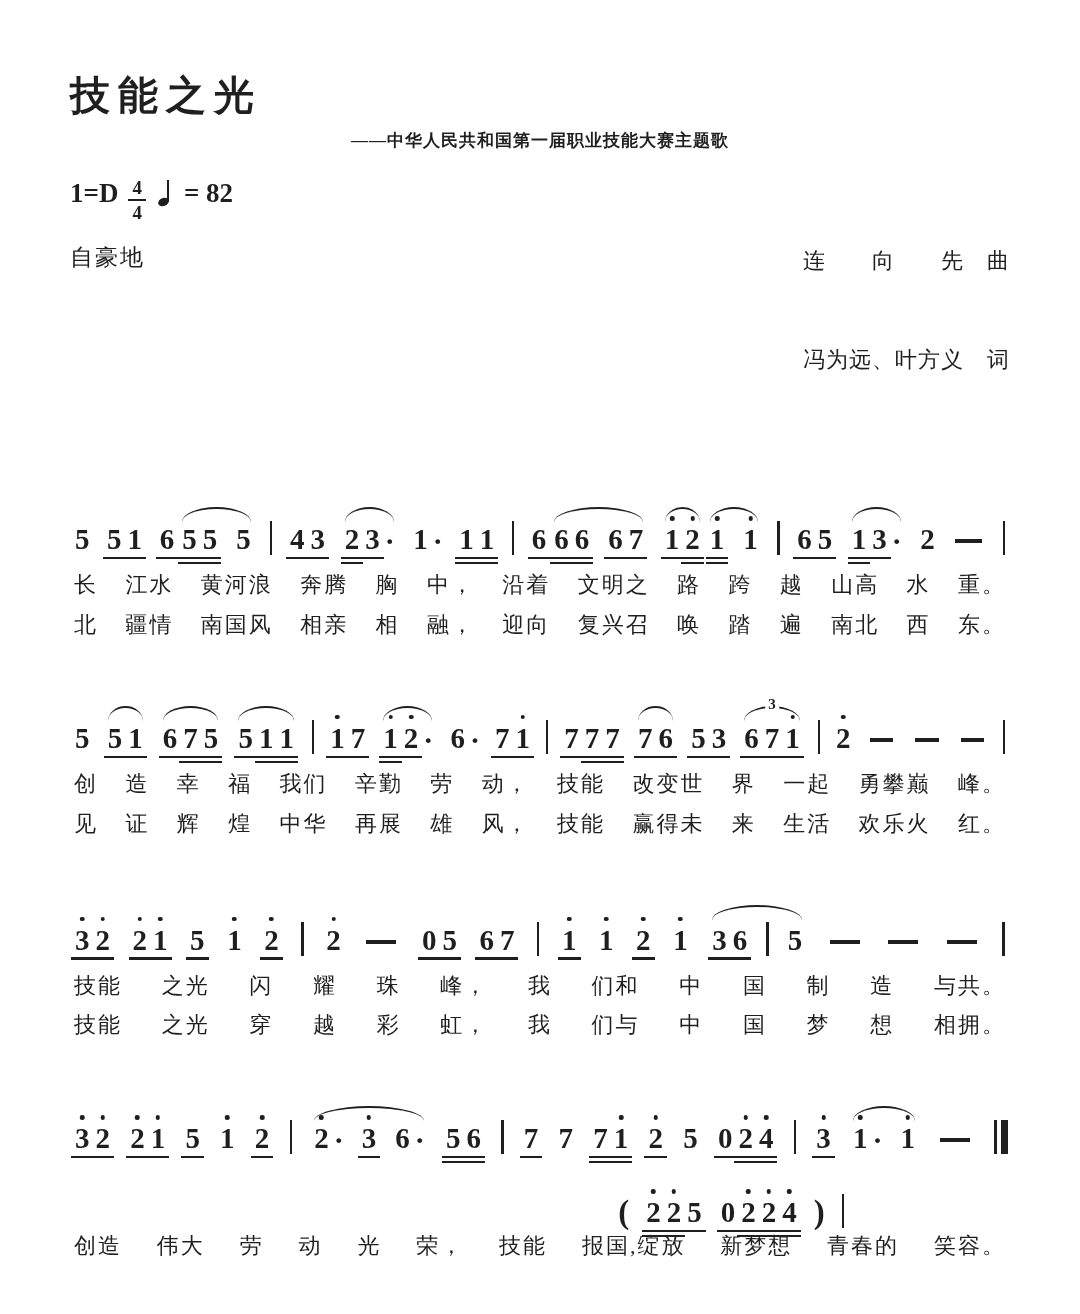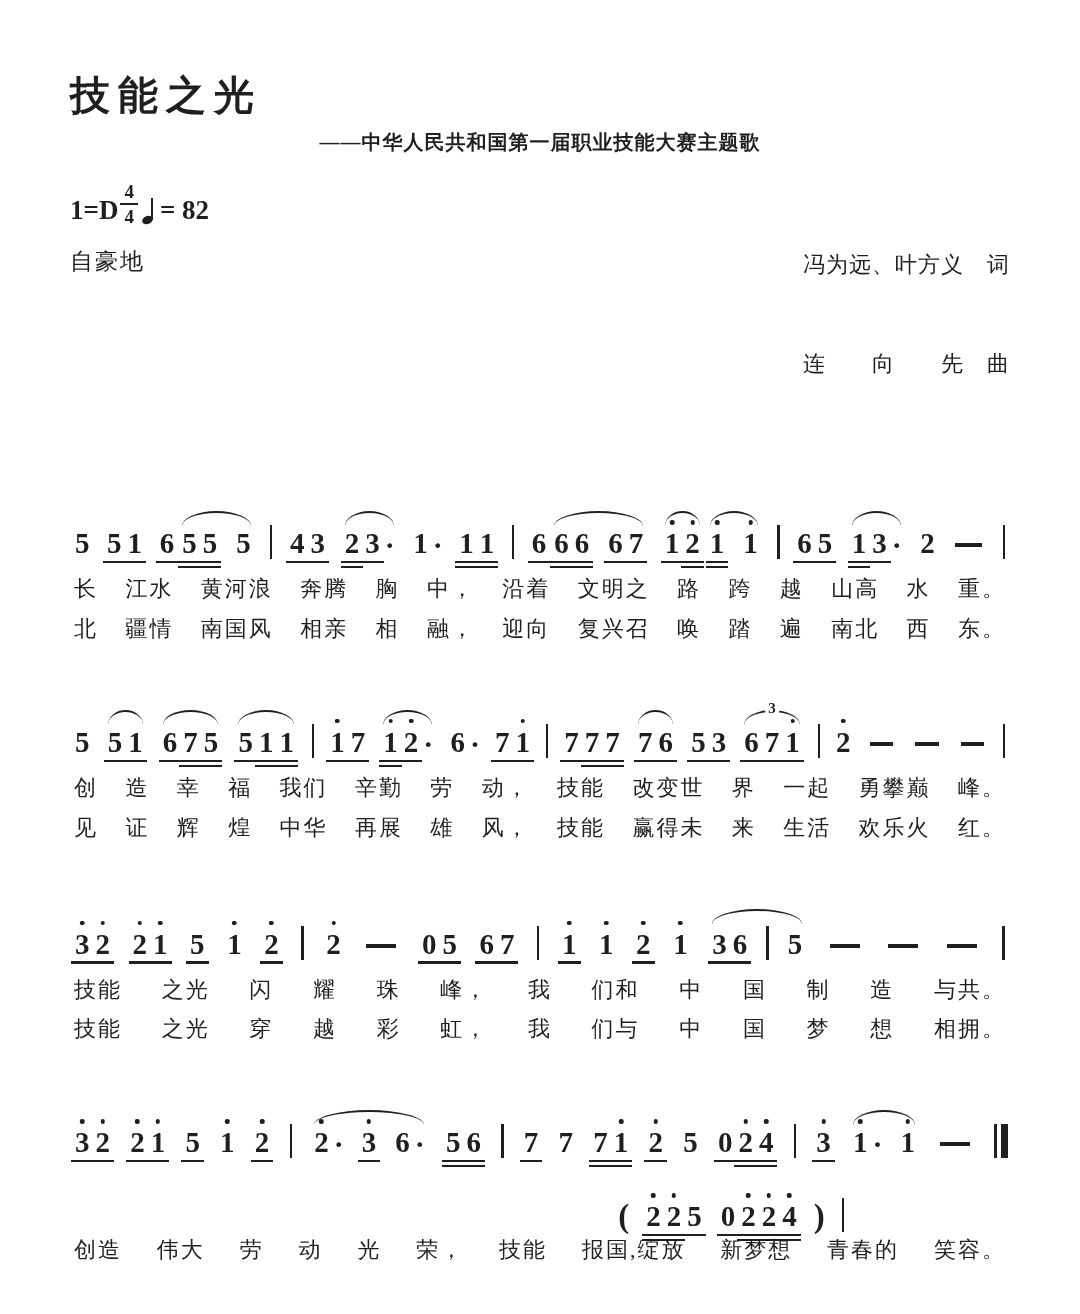--- a/index.html
+++ b/index.html
@@ -7,23 +7,23 @@
   html,body{ margin:0; padding:0; background:#e8e8e8; }
   body{ font-family:"Liberation Serif","DejaVu Serif",serif; color:var(--ink); }
   .page{
     width:1080px; height:1314px; margin:0 auto; background:var(--bg);
     padding:58px 70px 30px; overflow:hidden; position:relative;
   }
   h1.title{
     margin:10px 0 6px; text-align:left; font-size:40px; font-weight:700;
     letter-spacing:8px;
   }
-  .subtitle{ text-align:center; font-size:20px; font-weight:600; letter-spacing:1px; margin-bottom:26px; }
+  .subtitle{ text-align:center; font-size:17px; font-weight:600; letter-spacing:1px; margin-bottom:26px; }
   .meta{ display:flex; justify-content:space-between; align-items:flex-start; margin-bottom:10px; }
-  .keyline{ display:flex; align-items:flex-end; gap:0; font-size:27px; font-weight:600; }
+  .keyline{ display:flex; align-items:flex-start; gap:8px; font-size:27px; font-weight:600; }
   .frac{ display:inline-flex; flex-direction:column; align-items:center; font-size:19px; line-height:1; font-weight:700; margin:0 2px; }
   .frac .top{ border-bottom:2px solid var(--ink); padding:0 4px 2px; }
   .frac .bot{ padding-top:2px; }
   .qnote{ display:inline-block; position:relative; width:16px; height:30px; margin:0 2px; }
   .qnote::before{ content:''; position:absolute; left:0; bottom:2px; width:11px; height:8px; background:var(--ink); border-radius:50%; transform:rotate(-20deg); }
   .qnote::after{ content:''; position:absolute; left:9px; bottom:6px; width:2.5px; height:22px; background:var(--ink); }
   .expression{ font-size:23px; margin-top:20px; letter-spacing:2px; }
   .meta-right{ text-align:right; font-size:22px; line-height:1.5; white-space:pre; letter-spacing:1px; }
 
   .system{ margin-top:36px; }
@@ -73,22 +73,22 @@
         <span class="frac">
           <span class="top">4</span>
           <span class="bot">4</span>
         </span>
         <span class="qnote"></span>
         <span>= 82</span>
       </div>
       <div class="expression">自豪地</div>
     </div>
     <div class="meta-right">
+      <div>连　　向　　先　曲</div>
       <div>冯为远、叶方义　词</div>
-      <div>连　　向　　先　曲</div>
     </div>
   </div>
 
   <div class="system">
     <div class="music-line justify">
         <span class="note">5</span>
         <span class="sp"></span>
         <span class="note">5<span class="ul u1"></span></span>
         <span class="note">1<span class="ul u1"></span></span>
         <span class="sp"></span>

